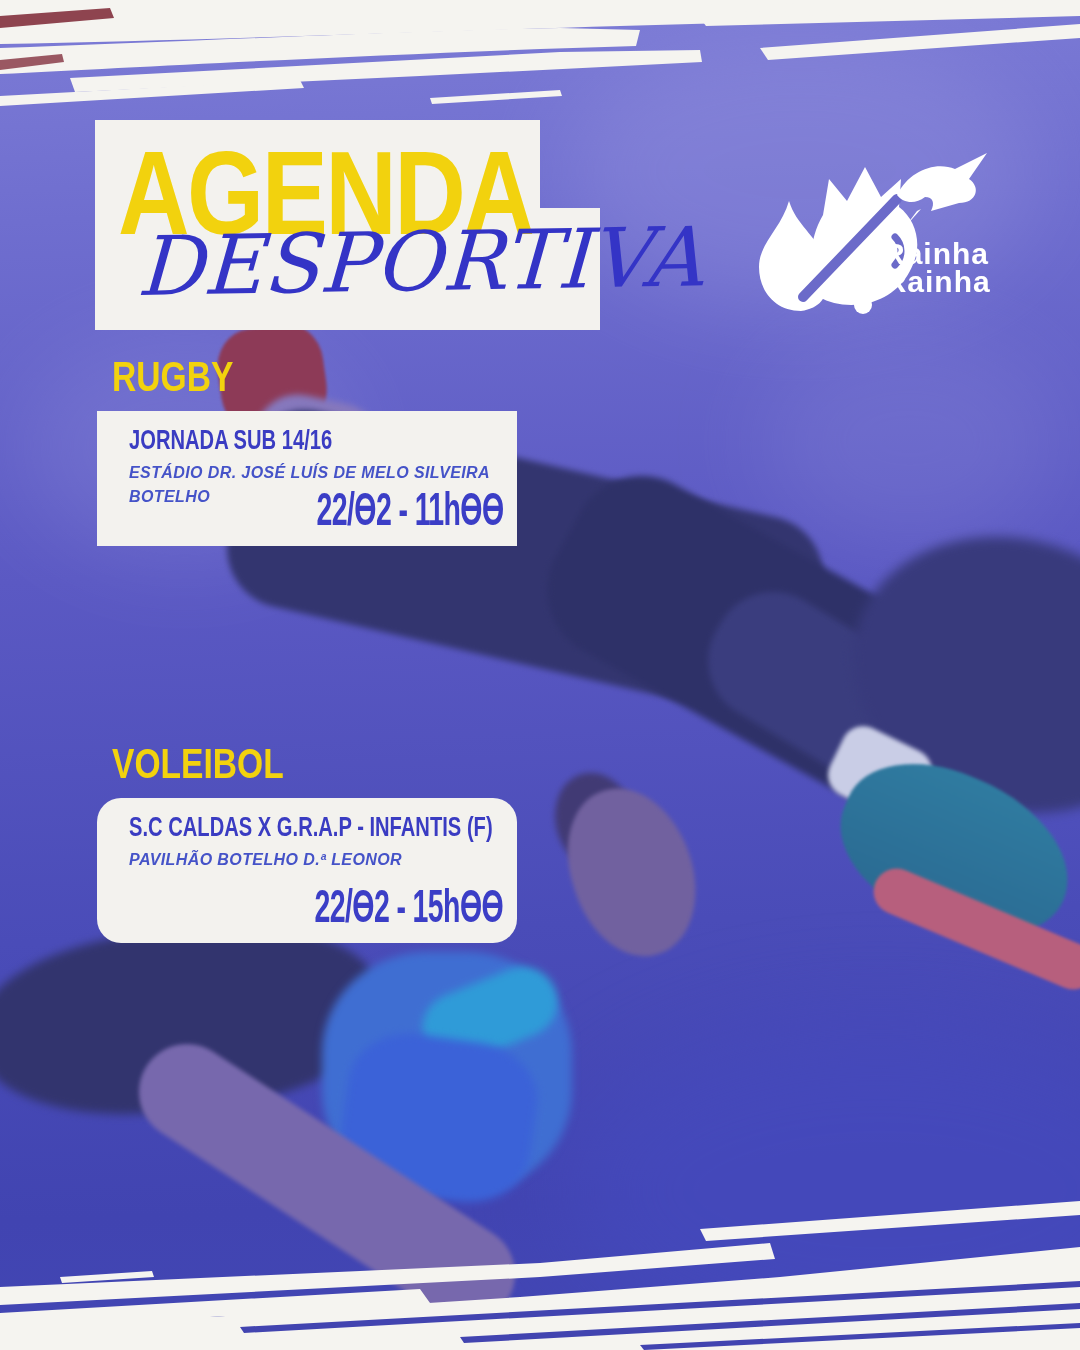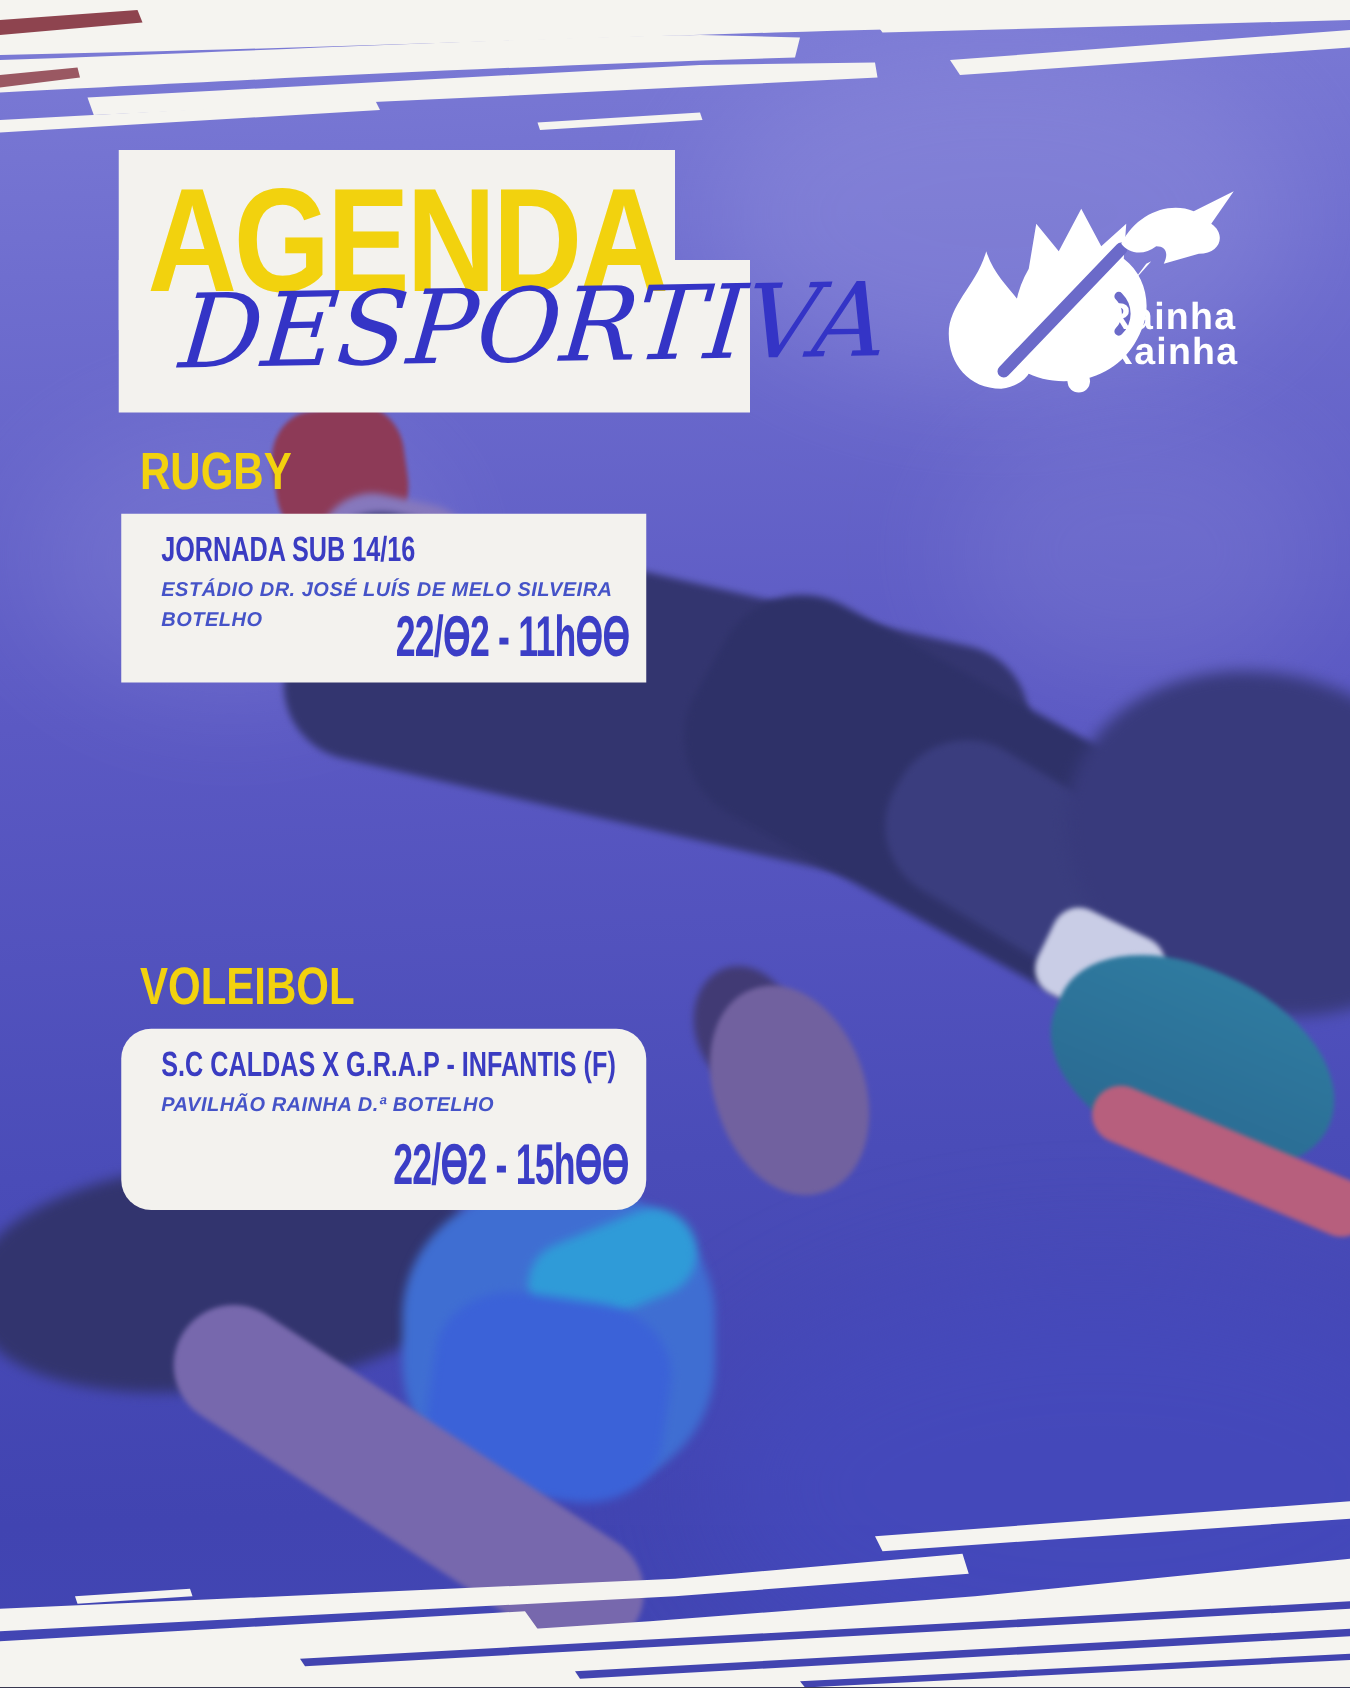--- a/index.html
+++ b/index.html
@@ -50,21 +50,21 @@
   }
   
   .logo{position:absolute;left:745px;top:145px;width:260px;height:175px;}
   .logo svg{position:absolute;left:0;top:0;}
   .logo-caldas{position:absolute;left:138px;top:92px;color:#fff;font-weight:700;font-size:30px;letter-spacing:1px;}
   .logo-rainha-row{position:absolute;left:115px;top:120px;color:#fff;white-space:nowrap;}
   .logo-da{font-weight:700;font-size:16px;letter-spacing:.5px;vertical-align:6px;}
   .logo-rainha{font-weight:700;font-size:30px;letter-spacing:1px;margin-left:5px;}
   
   .section{position:absolute;left:97px;width:403px;}
-  .sec1{top:356px;} .sec2{top:566px;} .sec3{top:768px;}
+  .sec1{top:356px;} .sec2{top:566px;} .sec3{top:743px;}
   .sport-name{
     margin:0 0 13px 15px;color:#F2D20E;font-weight:700;font-size:42px;line-height:1;
     letter-spacing:0;white-space:nowrap;transform:scaleX(.8);transform-origin:left top;
   }
   .card{position:relative;background:#F3F2EE;width:420px;padding:14px 0 0 32px;box-sizing:border-box;}
   .sec1 .card{height:135px;} .sec2 .card{height:140px;} .sec3 .card{height:145px;border-radius:24px;}
   .event{
     color:#3A3CC2;font-weight:700;font-size:28px;line-height:1.05;white-space:nowrap;
     transform:scaleX(.72);transform-origin:left top;margin-bottom:7px;
   }
@@ -172,18 +172,18 @@
       <div class="venue">ESTÁDIO DR. JOSÉ LUÍS DE MELO SILVEIRA BOTELHO</div>
       <div class="when">22/Ө2 - 11hӨӨ</div>
     </div>
   </div>
 
 
   <div class="section sec3">
     <h2 class="sport-name">VOLEIBOL</h2>
     <div class="card">
       <div class="event">S.C CALDAS X G.R.A.P - INFANTIS (F)</div>
-      <div class="venue">PAVILHÃO RAINHA D.ª BOTELHO</div>
+      <div class="venue">PAVILHÃO BOTELHO D.ª LEONOR</div>
       <div class="when">22/Ө2 - 15hӨӨ</div>
     </div>
   </div>
 
 </div>
 
 </body></html>

